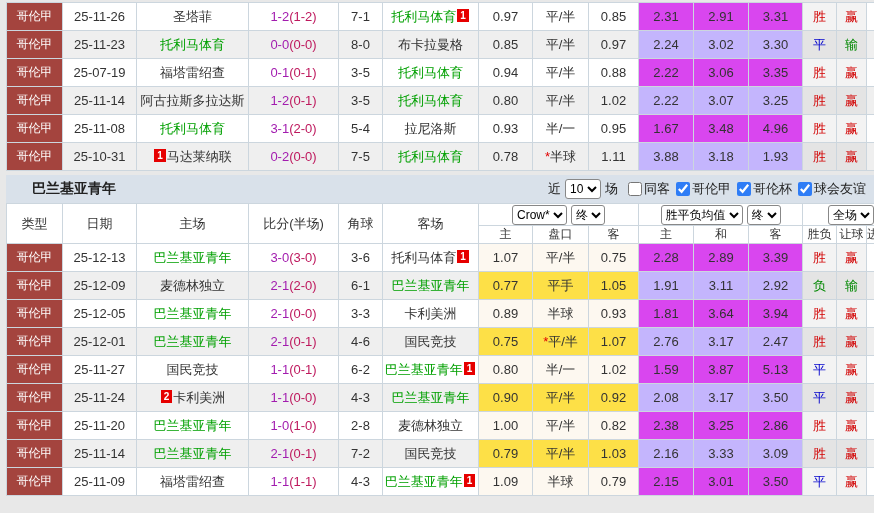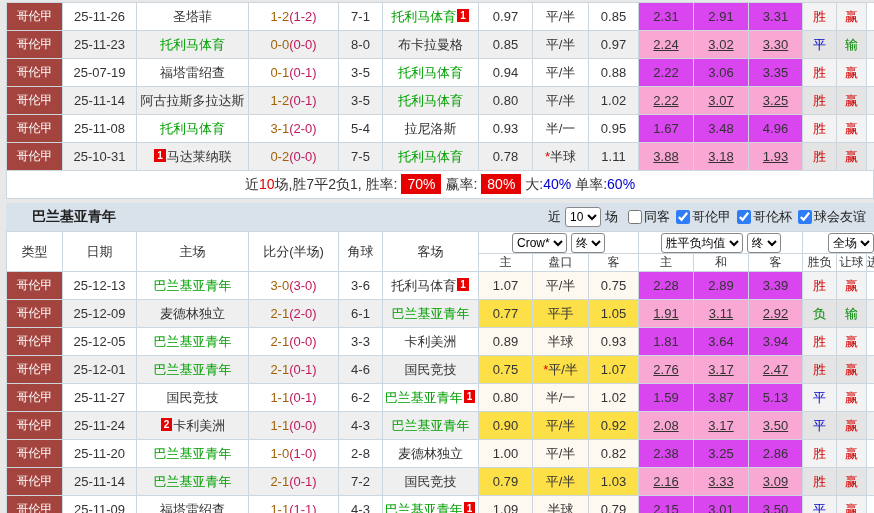--- a/index.html
+++ b/index.html
@@ -18,27 +18,27 @@
   col.w-res2{width:30px}col.w-cut{width:8px}
   td,th{
     border:1px solid #ccd6de;height:27px;text-align:center;
     font-size:13px;color:#333;overflow:hidden;white-space:nowrap;
     padding:0;font-weight:normal;background:#fff;
   }
   tr.alt td{background:#efefef;}
   td.league{background:#a4443e;color:#fff;font-size:12px;}
   tr.alt td.league{background:#a4443e;}
   td.eu{background:#d946ef;}
-  tr.alt td.eu{background:#f9a8d4;text-decoration:underline;}
+  tr.alt td.eu{background:#c4b5fd;}
   td.res-col{background:#f3f3f3;}
   tr.alt td.res-col{background:#e4e4e4;}
   #junior-table td.asian{background:#fdf8f0;}
   #junior-table tr.alt td.asian{background:#fde047;}
   .self{color:#00a000;}
-  .ft{color:#a16207;}
+  .ft{color:#a21caf;}
   .ht{color:#be185d;}
   .win{color:#d20000;}
   .draw{color:#0000cc;}
   .lose{color:#008800;}
   .badge{
     display:inline-block;background:#e60000;color:#fff;
     font-size:10px;line-height:13px;padding:0 3px;margin:0 1px;
     vertical-align:2px;font-weight:bold;
   }
   .star{color:#e10000;}
@@ -194,23 +194,20 @@
     <td class="eu">3.88</td>
     <td class="eu">3.18</td>
     <td class="eu">1.93</td>
     <td class="res-col"><span class="win">胜</span></td>
     <td class="res-col"><span class="win">赢</span></td>
     <td class="cut"></td>
   </tr>
 </tbody>
   </table>
 
-  <div class="summary">
-    <span>近</span><span class="red-val">10</span><span>场,胜7平2负1, 胜率:</span><span class="rate-badge">70%</span><span>赢率:</span><span class="rate-badge">80%</span><span>大:</span><span class="blue-val">40%</span>&nbsp;<span>单率:</span><span class="blue-val">60%</span>
-  </div>
 
   <div class="gap"></div>
 
   <div class="section-bar">
     <span class="section-title">巴兰基亚青年</span>
     <div class="section-filters">
       <span>近</span>
       <select><option>10</option></select>
       <span>场</span>
       <span style="display:flex;align-items:flex-end;">

